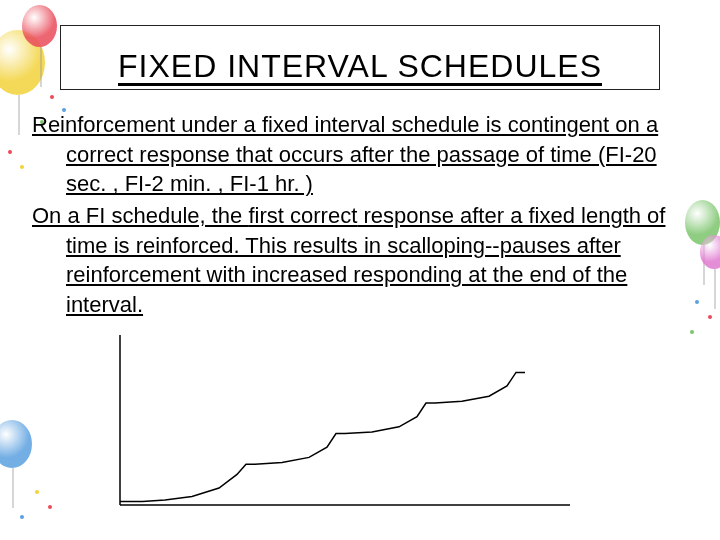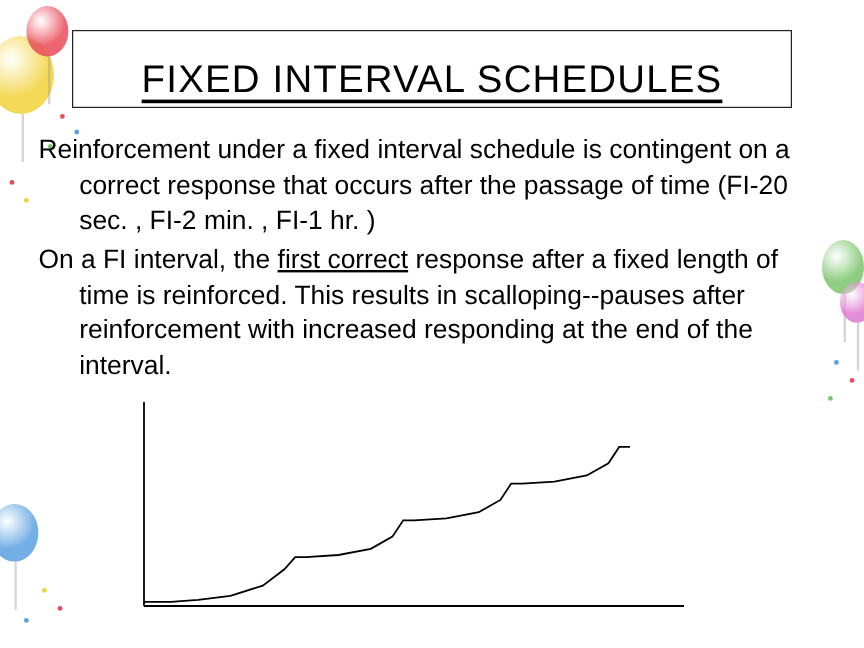--- a/index.html
+++ b/index.html
@@ -64,20 +64,21 @@
     top: 110px;
     width: 655px;
     font-size: 22px;
     line-height: 1.35;
     color: #000;
   }
   .body-text p {
     margin: 0 0 2px 0;
     text-indent: -34px;
     padding-left: 34px;
+    text-decoration: underline;
   }
   .underline {
     text-decoration: underline;
     margin-top: 12px;
   }
   .chart {
     position: absolute;
     left: 110px;
     top: 330px;
     width: 470px;
@@ -120,21 +121,21 @@
 
   <div class="title-box">
     <span class="title-text">FIXED INTERVAL SCHEDULES</span>
   </div>
 
   <div class="body-text">
     <p>
       <span>Reinforcement under a fixed interval schedule is contingent on a correct response that occurs after the passage of time (FI-20 sec. , FI-2 min. , FI-1 hr. )</span>
     </p>
     <p>
-      <span>On a FI interval, the </span><span class="underline">first correct</span><span> response after a fixed length of time is reinforced.  This results in scalloping--pauses after reinforcement with increased responding at the end of the interval.</span>
+      <span>On a FI schedule, the </span><span class="underline">first correct</span><span> response after a fixed length of time is reinforced.  This results in scalloping--pauses after reinforcement with increased responding at the end of the interval.</span>
     </p>
   </div>
 
   <div class="chart">
     <svg viewBox="0 0 470 185">
 
       <line x1="10" y1="5" x2="10" y2="175" stroke="#000" stroke-width="1.5"></line>
       <line x1="10" y1="175" x2="460" y2="175" stroke="#000" stroke-width="1.5"></line>
 
       <path id="chart-path" fill="none" stroke="#000" stroke-width="1.5" d="M10.0 171.6 L32.5 171.6 L55.0 169.9 L82.0 166.5 L109.0 158.0 L127.0 144.4 L136.0 134.2 L145.0 134.2 L172.0 132.5 L199.0 127.4 L217.0 117.2 L226.0 103.6 L235.0 103.6 L262.0 101.9 L289.0 96.8 L307.0 86.6 L316.0 73.0 L325.0 73.0 L352.0 71.3 L379.0 66.2 L397.0 56.0 L406.0 42.4 L415.0 42.4 "></path>

